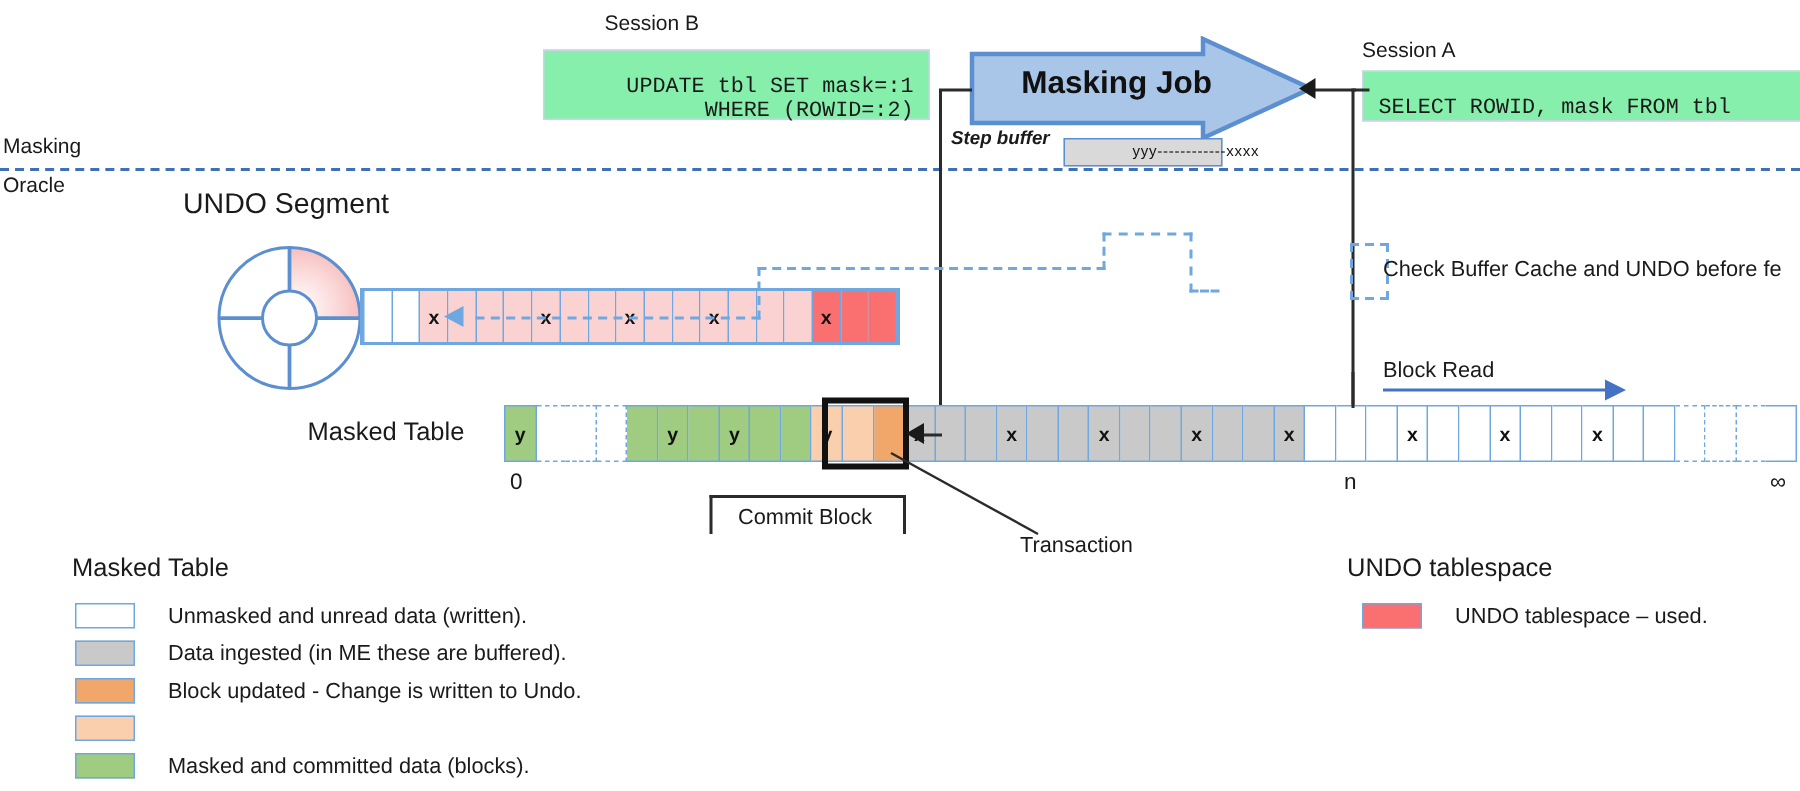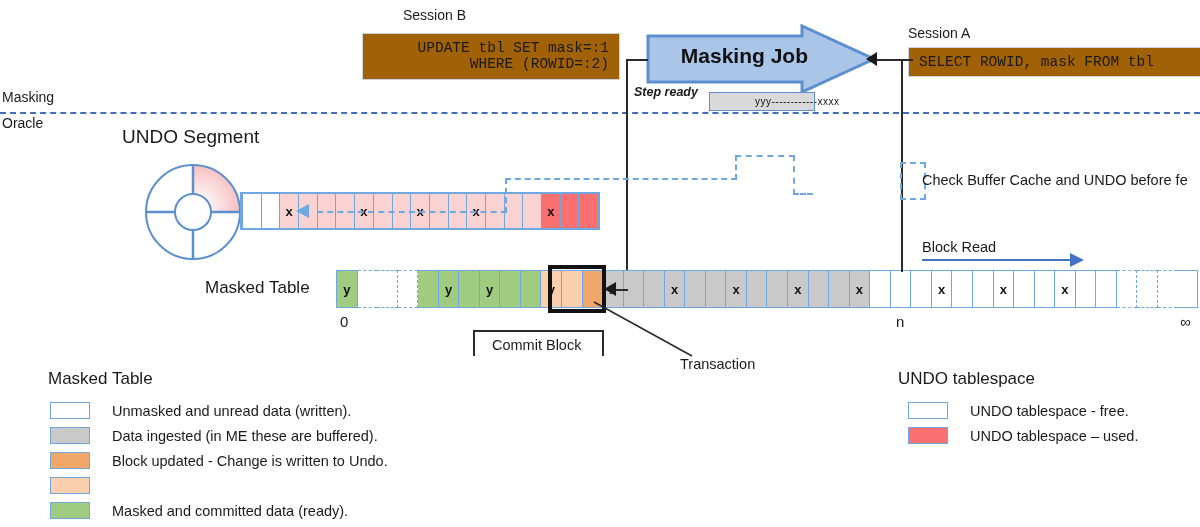--- a/index.html
+++ b/index.html
@@ -18,22 +18,22 @@
   .hd2{font-size:17px;white-space:nowrap;}
   .mono{font-family:"Liberation Mono", monospace;font-size:14.5px;white-space:pre;}
 
   
   .dash-div{
     border-top:2px dashed #3f6fb5;width:1200px;height:0;
   }
 
   
   .sqlbox{
-    border:1px solid #c9d4e6;background:#a16207;
-    box-sizing:border-box;padding:6px 10px;
+    border:1px solid #c9d4e6;background:#86efac;
+    box-sizing:border-box;padding:16px 10px;
   }
   .sql-right{text-align:right;}
   .stepbuf{
     background:#d9d9d9;border:1px solid #5b8fd0;
     font-size:10px;letter-spacing:.5px;color:#111;
     padding:3px 8px;white-space:nowrap;box-sizing:border-box;
   }
   .cell{
     box-sizing:border-box;border:1px solid #6fa8e0;
     display:flex;align-items:center;justify-content:center;
@@ -70,21 +70,21 @@
   <div class="mono">SELECT ROWID, mask FROM tbl</div>
 </div>
 
 <div class="abs" style="left:646px;top:24px;">
   <svg width="230" height="70" viewBox="0 0 230 70">
     <polygon points="2,12 156,12 156,2 228,35 156,68 156,58 2,58" fill="#a9c5e8" stroke="#5b8fd0" stroke-width="3"></polygon>
   </svg>
   <div class="abs" style="left:12px;top:20px;width:150px;text-align:right;font-size:21px;font-weight:bold;color:#111;">Masking Job</div>
 </div>
 
-<div class="abs lbl-sm" style="left:634px;top:85px;font-style:italic;font-weight:bold;">Step ready</div>
+<div class="abs lbl-sm" style="left:634px;top:85px;font-style:italic;font-weight:bold;">Step buffer</div>
 <div class="abs stepbuf" style="left:709px;top:92px;width:106px;padding-left:45px;">yyy------------xxxx</div>
 
 <div class="abs vline" style="left:626px;top:60px;height:212px;"></div>
 <div class="abs hline" style="left:626px;top:59px;width:22px;"></div>
 
 <div class="abs vline" style="left:901px;top:60px;height:212px;"></div>
 <div class="abs hline" style="left:901px;top:59px;width:12px;"></div>
 <div class="abs hline" style="left:872px;top:59px;width:32px;"></div>
 <div class="abs" style="left:866px;top:52px;width:0;height:0;border-top:7px solid transparent;border-bottom:7px solid transparent;border-right:11px solid #1a1a1a;"></div>
 
@@ -232,27 +232,23 @@
     </div>
     <div class="leg-row">
       <div class="swatch" style="background: rgb(242, 167, 106);"></div>
       <div class="leg-txt">Block updated - Change is written to Undo.</div>
     </div>
     <div class="leg-row">
       <div class="swatch" style="background: rgb(249, 207, 174);"></div>
     </div>
     <div class="leg-row">
       <div class="swatch" style="background: rgb(159, 204, 128);"></div>
-      <div class="leg-txt">Masked and committed data (ready).</div>
+      <div class="leg-txt">Masked and committed data (blocks).</div>
     </div>
   </div>
 
 <div class="abs hd2" style="left:898px;top:369px;">UNDO tablespace</div>
 <div class="abs" id="legend-undo" style="left:908px;top:398px;">
     <div class="leg-row">
-      <div class="swatch" style="background: rgb(255, 255, 255);"></div>
-      <div class="leg-txt">UNDO tablespace - free.</div>
-    </div>
-    <div class="leg-row">
       <div class="swatch" style="background: rgb(250, 112, 112);"></div>
       <div class="leg-txt">UNDO tablespace – used.</div>
     </div>
   </div>
 
 </body></html>

